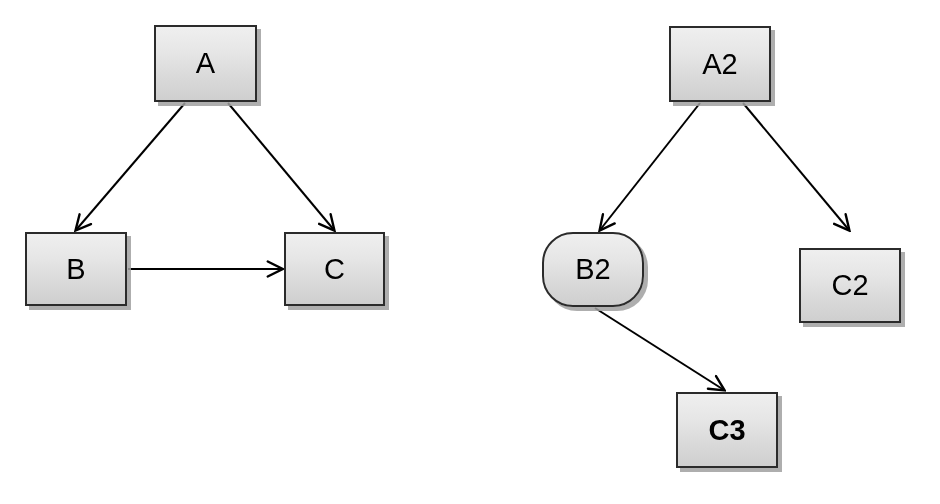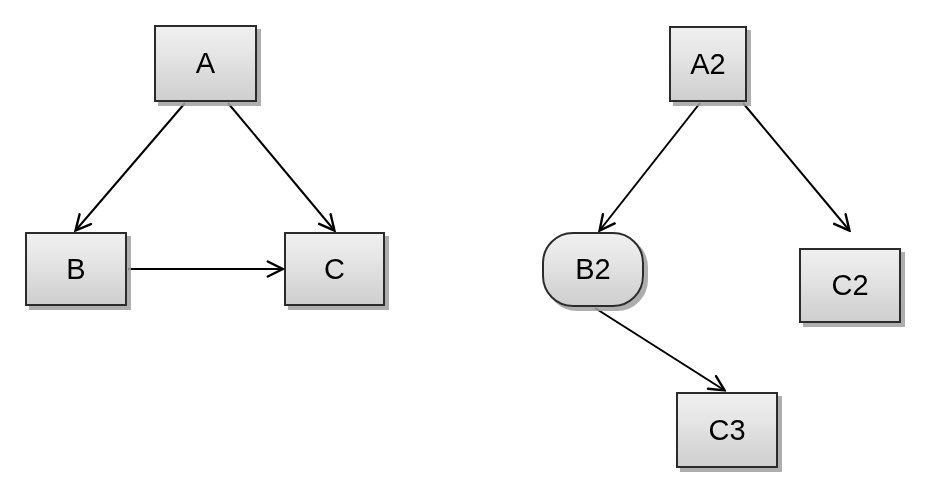--- a/index.html
+++ b/index.html
@@ -72,27 +72,27 @@
   <div id="nodes-group">
       <div class="node" style="left: 154px; top: 25px; width: 103px; height: 77px;">
         <span class="node-label">A</span>
       </div>
       <div class="node" style="left: 25px; top: 232px; width: 102px; height: 74px;">
         <span class="node-label">B</span>
       </div>
       <div class="node" style="left: 284px; top: 232px; width: 101px; height: 74px;">
         <span class="node-label">C</span>
       </div>
-      <div class="node" style="left: 669px; top: 26px; width: 78px; height: 76px;">
+      <div class="node" style="left: 669px; top: 26px; width: 102px; height: 76px;">
         <span class="node-label">A2</span>
       </div>
       <div class="node" style="left: 542px; top: 232px; width: 102px; height: 75px; border-radius: 31px;">
         <span class="node-label">B2</span>
       </div>
       <div class="node" style="left: 799px; top: 248px; width: 102px; height: 75px;">
         <span class="node-label">C2</span>
       </div>
-      <div class="node" style="left: 676px; top: 392px; width: 102px; height: 76px;">
+      <div class="node" style="left: 676px; top: 392px; width: 102px; height: 76px; font-weight: bold;">
         <span class="node-label">C3</span>
       </div>
     </div>
 
 </div>
 
 </body></html>

